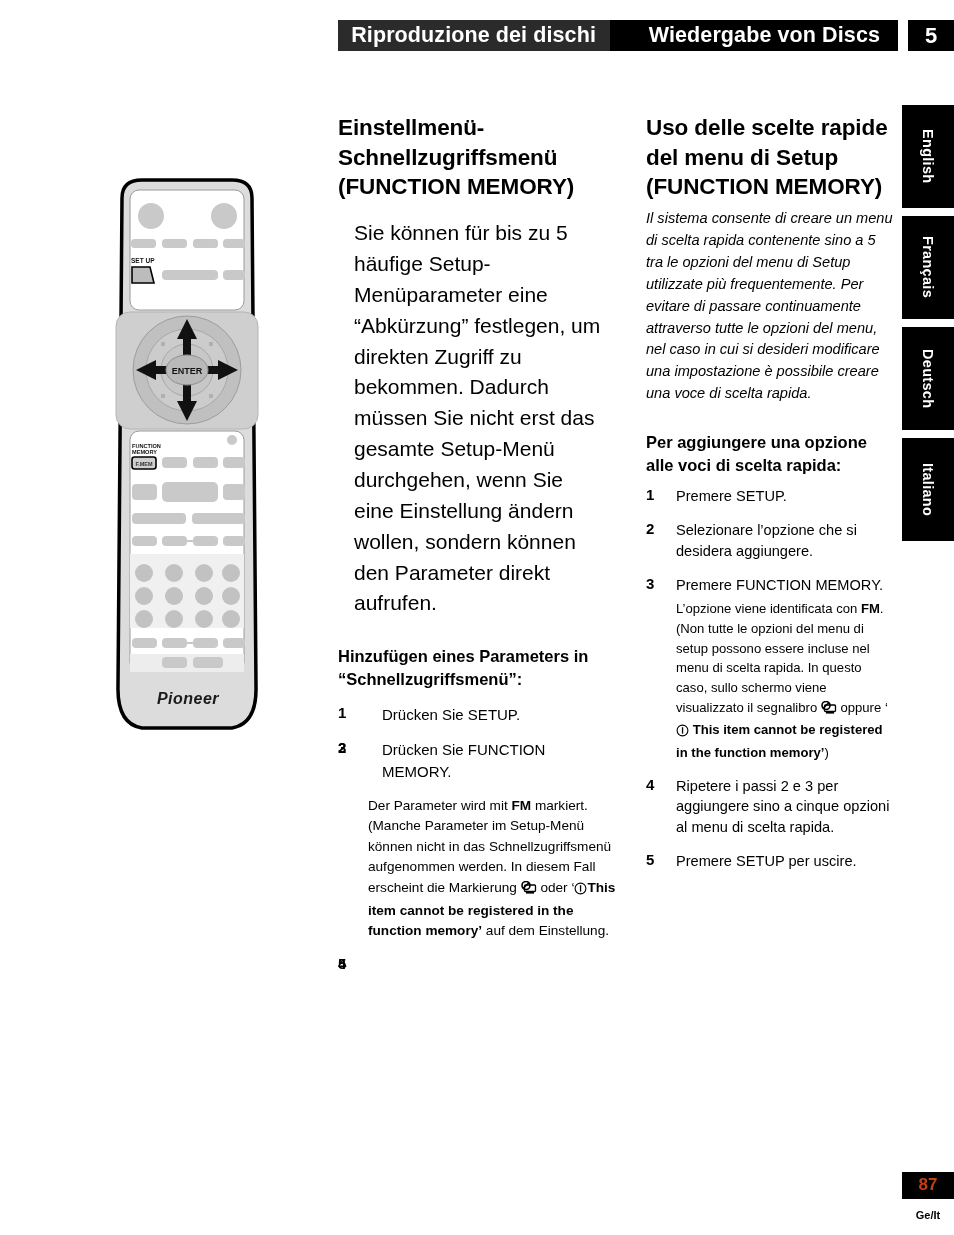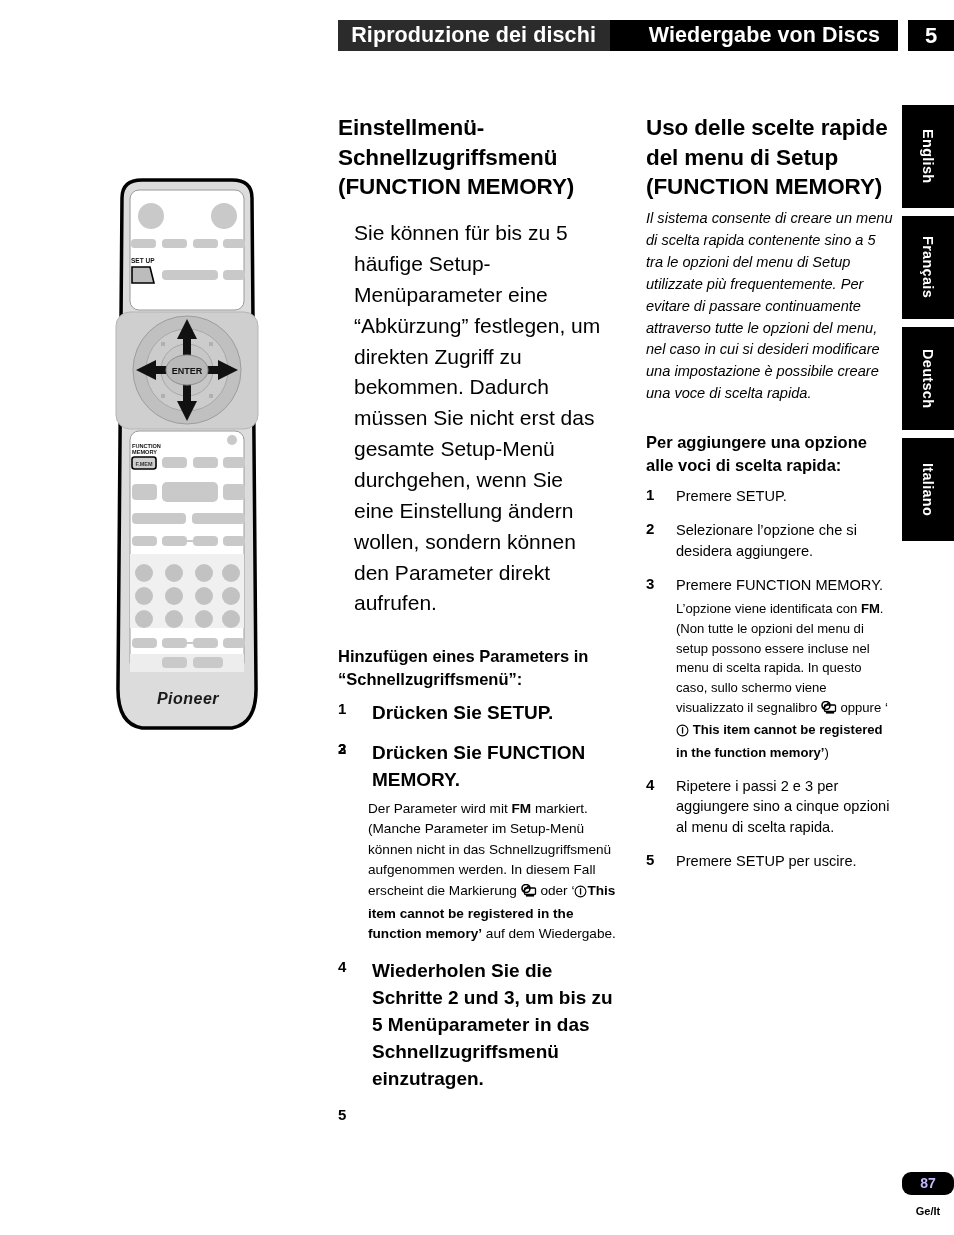--- a/index.html
+++ b/index.html
@@ -139,24 +139,24 @@
     margin-bottom: 13px;
   }
   ol.steps > li .num {
     position: absolute;
     left: 0;
     top: 0;
     font-size: 15px;
     font-weight: bold;
   }
   .step-head {
-    font-size: 19px;
-    font-weight: bold;
+    font-size: 15px;
+    font-weight: normal;
     line-height: 1.42;
-    margin: 4px;
+    margin: 14px;
   }
   .step-head-it {
     font-size: 14.6px;
     font-weight: normal;
     line-height: 1.43;
     margin: 0;
   }
   .step-note {
     font-size: 13.6px;
     line-height: 1.5;
@@ -180,25 +180,24 @@
   
   #page-footer {
     position: absolute;
     left: 902px;
     top: 1172px;
     width: 52px;
     text-align: center;
   }
   #page-num-box {
     background: #000000;
-    color: #c4b5fd;
-    font-size: 14px;
+    color: #c2410c;
+    font-size: 17px;
     font-weight: bold;
     padding: 3px 0 4px 0;
-    border-radius: 9px;
   }
   #page-lang-code {
     font-size: 11px;
     margin-top: 10px;
     font-weight: bold;
   }
 
   
   #remote-illustration {
     position: absolute;
@@ -353,26 +352,25 @@
       <p class="step-head">Drücken Sie FUNCTION MEMORY.</p>
       <p class="step-note">
         <span>Der Parameter wird mit </span><span class="b">FM</span><span> markiert. (Manche Parameter im Setup-Menü können nicht in das Schnellzugriffsmenü aufgenommen werden.  In diesem Fall erscheint die Markierung </span><span class="icon-noreg"><svg width="16" height="14" viewBox="0 0 16 14" xmlns="http://www.w3.org/2000/svg">
               <rect x="3.5" y="4" width="11" height="6.5" rx="1" fill="none" stroke="#000" stroke-width="1.3"></rect>
               <rect x="5" y="11" width="8" height="1.6" fill="#000"></rect>
               <circle cx="5" cy="4.5" r="4" fill="none" stroke="#000" stroke-width="1.6"></circle>
               <line x1="2.2" y1="7.3" x2="7.8" y2="1.7" stroke="#000" stroke-width="1.6"></line>
             </svg></span><span> oder ‘</span><span class="icon-info"><svg width="13" height="13" viewBox="0 0 13 13" xmlns="http://www.w3.org/2000/svg">
               <circle cx="6.5" cy="6.5" r="5.4" fill="none" stroke="#000" stroke-width="1.1"></circle>
               <rect x="5.9" y="3.2" width="1.3" height="6.4" fill="#000"></rect>
-            </svg></span><span class="b">This item cannot be registered in the function memory’</span><span> auf dem Wiedergabe.</span>
+            </svg></span><span class="b">This item cannot be registered in the function memory’</span><span> auf dem Einstellung.</span>
       </p>
     </li>
     <li>
       <span class="num">4</span>
-      <p class="step-head">Wiederholen Sie die Schritte 2 und 3, um bis zu 5 Menüparameter in das Schnellzugriffsmenü einzutragen.</p>
     </li>
     <li>
       <span class="num">5</span>
     </li>
   </ol>
 </div>
 
 <div id="col-italian">
   <h1 class="sec-title">Uso delle scelte rapide del menu di Setup (FUNCTION MEMORY)</h1>
   <p class="body-text-it">Il sistema consente di creare un menu di scelta rapida contenente sino a 5 tra le opzioni del menu di Setup utilizzate più frequentemente. Per evitare di passare continuamente attraverso tutte le opzioni del menu, nel caso in cui si desideri modificare una impostazione è possibile creare una voce di scelta rapida.</p>

